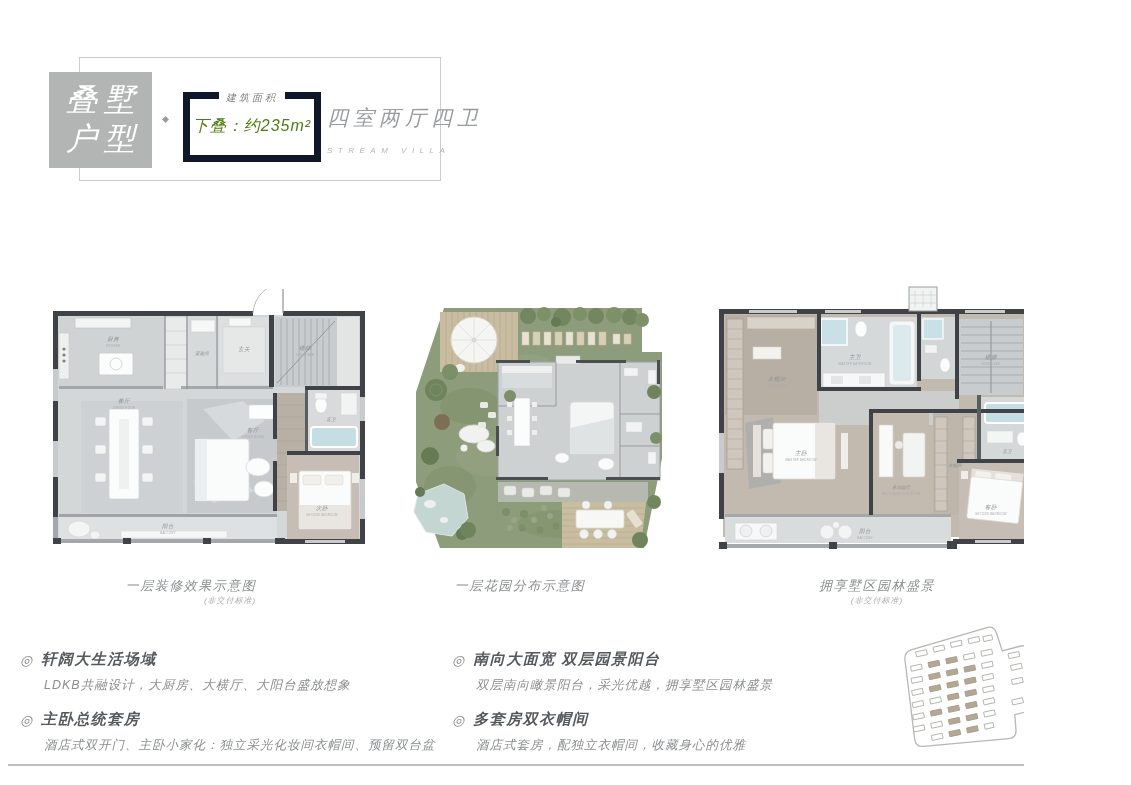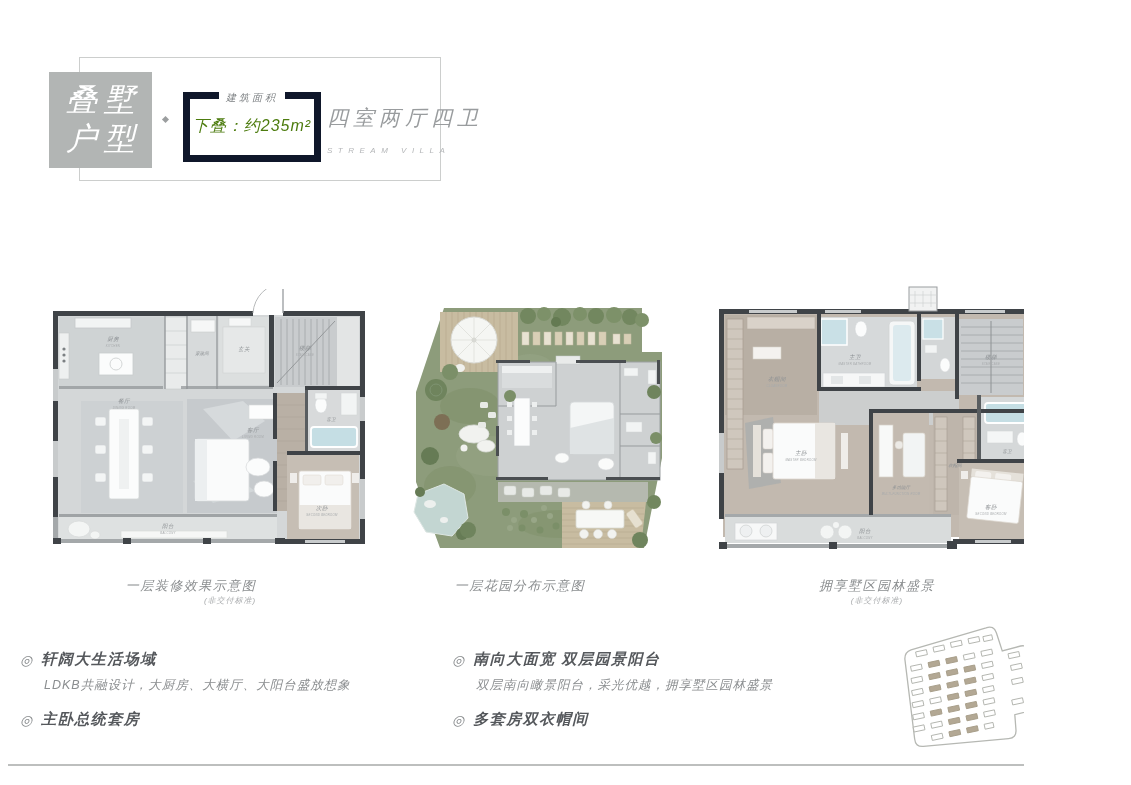--- a/index.html
+++ b/index.html
@@ -420,33 +420,35 @@
       <span class="feat-icon">◎</span>
       <span class="feat-title">轩阔大生活场域</span>
     </div>
     <div class="feat-desc">LDKB共融设计，大厨房、大横厅、大阳台盛放想象</div>
   </div>
   <div class="abs feat-item" style="left:20px;top:710px;">
     <div class="t-row">
       <span class="feat-icon">◎</span>
       <span class="feat-title">主卧总统套房</span>
     </div>
+    <div class="feat-desc">酒店式双开门、主卧小家化：独立采光化妆间衣帽间、预留双台盆</div>
   </div>
   <div class="abs feat-item" style="left:452px;top:650px;">
     <div class="t-row">
       <span class="feat-icon">◎</span>
       <span class="feat-title">南向大面宽 双层园景阳台</span>
     </div>
     <div class="feat-desc">双层南向瞰景阳台，采光优越，拥享墅区园林盛景</div>
   </div>
   <div class="abs feat-item" style="left:452px;top:710px;">
     <div class="t-row">
       <span class="feat-icon">◎</span>
       <span class="feat-title">多套房双衣帽间</span>
     </div>
+    <div class="feat-desc">酒店式套房，配独立衣帽间，收藏身心的优雅</div>
   </div>
 
   <div class="abs divider" style="left:8px;top:764px;width:1096px;height:2px;"></div>
 
   <svg class="abs" style="left:888px;top:616px;" width="175" height="155" viewBox="0 0 175 155">
     <g transform="rotate(-12 85 80)">
       <path d="M34,22 L112,16 Q120,15 121,23 L123,42 L142,41 Q149,41 149,48 L152,98 Q152,105 145,106 L122,107 L120,122 Q119,130 111,129 L26,119 Q18,118 19,110 L26,30 Q27,23 34,22 Z" fill="#ffffff" stroke="#b6b8b3" stroke-width="1.3"></path>
       <g stroke="#b2b4ae" stroke-width="0.9" fill="#ffffff">
         <rect x="38" y="25" width="11" height="5"></rect>
           <rect x="56" y="24" width="11" height="5"></rect>

